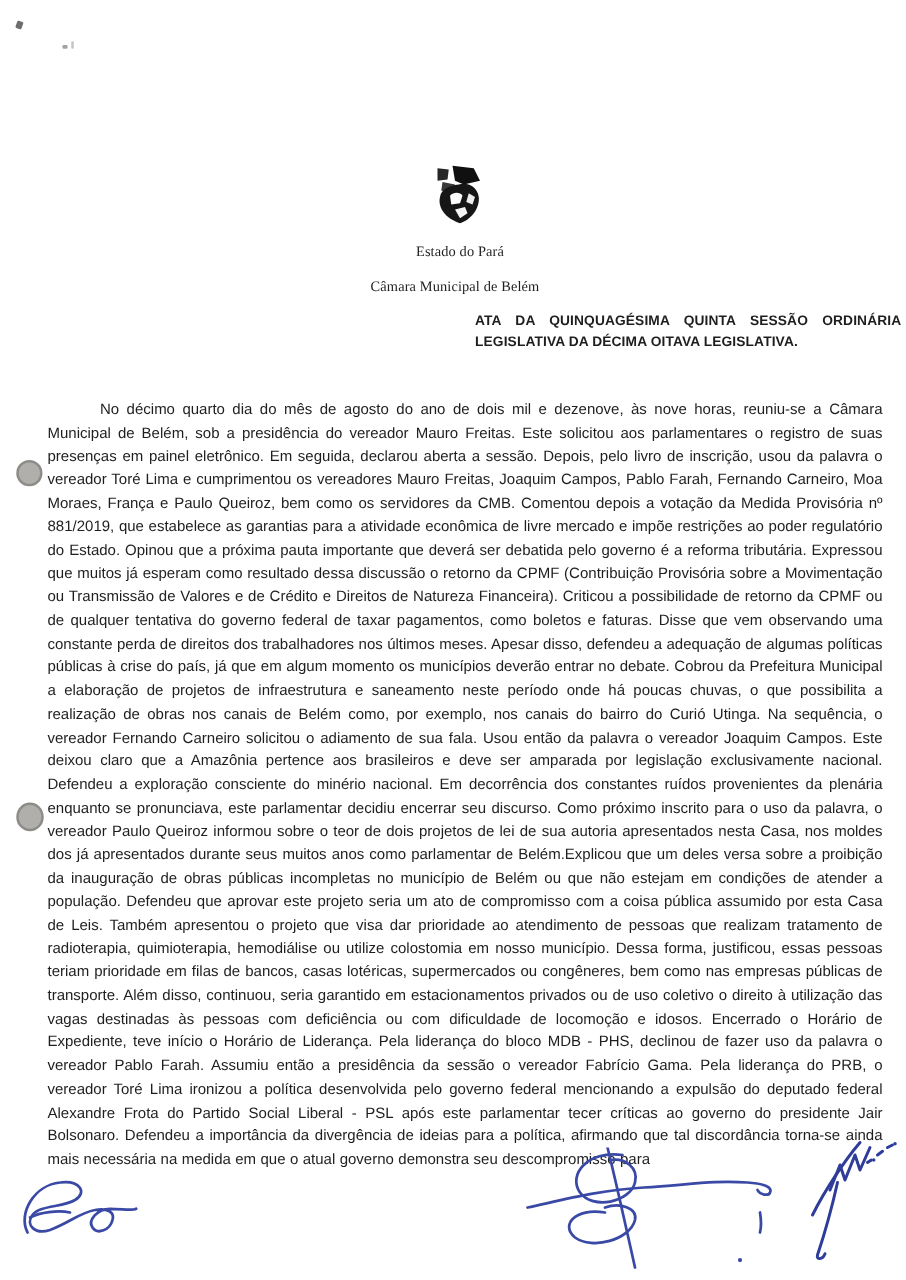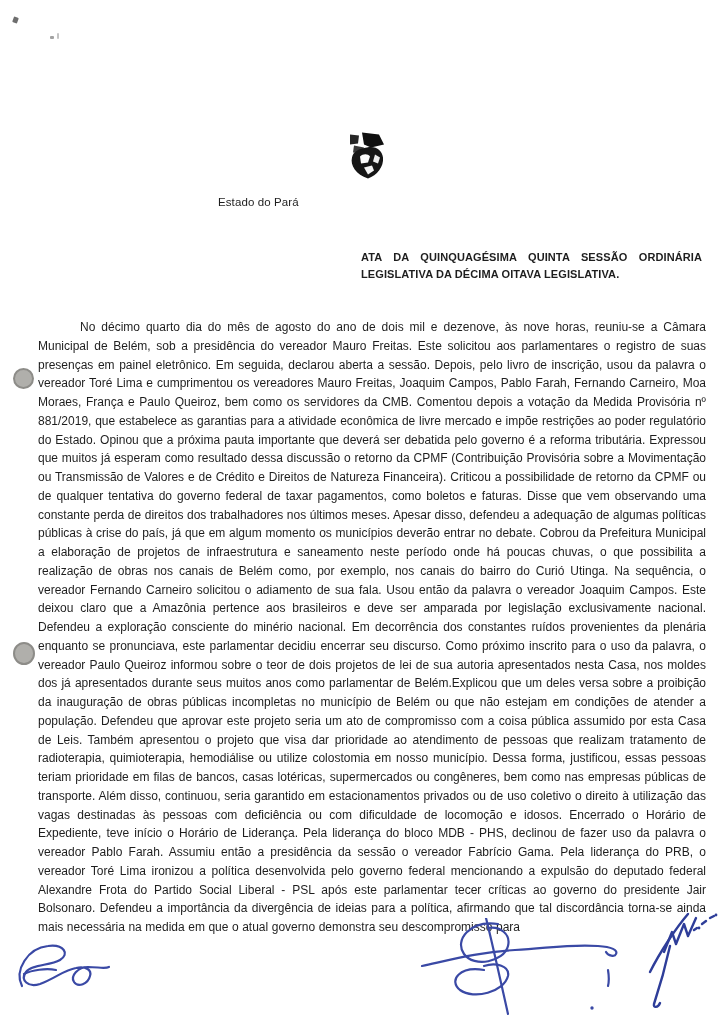--- a/index.html
+++ b/index.html
@@ -11,25 +11,25 @@
     background:var(--paper); overflow:hidden;
     font-family:"Liberation Sans","DejaVu Sans",sans-serif; color:var(--text);
   }
   
   .speck{position:absolute;background:#555;border-radius:1px;}
   .speck.s1{left:13px;top:17px;width:5px;height:6px;transform:rotate(20deg);opacity:.85;}
   .speck.s2{left:50px;top:36px;width:4px;height:3px;opacity:.55;}
   .speck.s3{left:57px;top:33px;width:2px;height:6px;opacity:.35;}
 
   .emblem{position:absolute;left:342px;top:131px;width:50px;height:53px;}
-  .hdr-line{position:absolute;width:300px;font-size:11.5px;letter-spacing:.1px;}
+  .hdr-line{position:absolute;width:300px;text-align:center;font-size:11.5px;letter-spacing:.1px;font-family:Liberation Serif, serif;}
   .hdr-state{left:218px;top:196px;}
   .hdr-inst{left:214px;top:224px;}
 
-  .title{position:absolute;left:361px;top:249px;width:341px;font-weight:bold;font-size:11px;line-height:17px;letter-spacing:.1px;}
+  .title{position:absolute;left:380px;top:249px;width:341px;font-weight:bold;font-size:11px;line-height:17px;letter-spacing:.1px;}
   .title .tline{text-align:justify;text-align-last:justify;white-space:normal;}
   .title .tline.last{text-align-last:left;}
 
   .body-text{
     position:absolute;left:38px;top:318px;width:668px;
     font-size:12px;line-height:18.75px;text-align:justify;text-indent:42px;
     letter-spacing:0px;word-spacing:.2px;color:var(--text);
   }
 
   .punch{position:absolute;border-radius:50%;background:var(--hole-punch);border:2px solid #8d8c88;box-sizing:border-box;}
@@ -58,20 +58,21 @@
     <path d="M8 3 l9 1 -1 8 -8 1 z" fill="#262626"></path>
     <path d="M20 1 l17 2 5 10 -13 3 -7 -3 z" fill="#101010"></path>
     <path d="M12 14 l10 2 -2 6 -9 -1 z" fill="#3a3a3a"></path>
     <path d="M25 16 c9 -2 15 3 16 10 1 9 -6 18 -15 21 C14 43 8 34 10 26 c1 -6 7 -9 15 -10 z" fill="#161616"></path>
     <path d="M18 25 c3 -3 8 -3 10 0 l-2 6 -7 1 z" fill="#fdfdfd"></path>
     <path d="M22 36 l8 -2 2 5 -6 4 z" fill="#f4f4f4"></path>
     <path d="M33 23 l5 3 -2 6 -5 -2 z" fill="#ededed"></path>
   </svg>
 
   <div class="hdr-line hdr-state">Estado do Pará</div>
+  <div class="hdr-line hdr-inst">Câmara Municipal de Belém</div>
 
   <div class="title">
     <div class="tline">ATA DA QUINQUAGÉSIMA QUINTA SESSÃO ORDINÁRIA</div>
     <div class="tline last">LEGISLATIVA DA DÉCIMA OITAVA LEGISLATIVA.</div>
   </div>
 
   <div class="body-text">No décimo quarto dia do mês de agosto do ano de dois mil e dezenove, às nove horas, reuniu-se a Câmara Municipal de Belém, sob a presidência do vereador Mauro Freitas. Este solicitou aos parlamentares o registro de suas presenças em painel eletrônico. Em seguida, declarou aberta a sessão. Depois, pelo livro de inscrição, usou da palavra o vereador Toré Lima e cumprimentou os vereadores Mauro Freitas, Joaquim Campos, Pablo Farah, Fernando Carneiro, Moa Moraes, França e Paulo Queiroz, bem como os servidores da CMB. Comentou depois a votação da Medida Provisória nº 881/2019, que estabelece as garantias para a atividade econômica de livre mercado e impõe restrições ao poder regulatório do Estado. Opinou que a próxima pauta importante que deverá ser debatida pelo governo é a reforma tributária. Expressou que muitos já esperam como resultado dessa discussão o retorno da CPMF (Contribuição Provisória sobre a Movimentação ou Transmissão de Valores e de Crédito e Direitos de Natureza Financeira). Criticou a possibilidade de retorno da CPMF ou de qualquer tentativa do governo federal de taxar pagamentos, como boletos e faturas. Disse que vem observando uma constante perda de direitos dos trabalhadores nos últimos meses. Apesar disso, defendeu a adequação de algumas políticas públicas à crise do país, já que em algum momento os municípios deverão entrar no debate. Cobrou da Prefeitura Municipal a elaboração de projetos de infraestrutura e saneamento neste período onde há poucas chuvas, o que possibilita a realização de obras nos canais de Belém como, por exemplo, nos canais do bairro do Curió Utinga. Na sequência, o vereador Fernando Carneiro solicitou o adiamento de sua fala. Usou então da palavra o vereador Joaquim Campos. Este deixou claro que a Amazônia pertence aos brasileiros e deve ser amparada por legislação exclusivamente nacional. Defendeu a exploração consciente do minério nacional. Em decorrência dos constantes ruídos provenientes da plenária enquanto se pronunciava, este parlamentar decidiu encerrar seu discurso. Como próximo inscrito para o uso da palavra, o vereador Paulo Queiroz informou sobre o teor de dois projetos de lei de sua autoria apresentados nesta Casa, nos moldes dos já apresentados durante seus muitos anos como parlamentar de Belém.Explicou que um deles versa sobre a proibição da inauguração de obras públicas incompletas no município de Belém ou que não estejam em condições de atender a população. Defendeu que aprovar este projeto seria um ato de compromisso com a coisa pública assumido por esta Casa de Leis. Também apresentou o projeto que visa dar prioridade ao atendimento de pessoas que realizam tratamento de radioterapia, quimioterapia, hemodiálise ou utilize colostomia em nosso município. Dessa forma, justificou, essas pessoas teriam prioridade em filas de bancos, casas lotéricas, supermercados ou congêneres, bem como nas empresas públicas de transporte. Além disso, continuou, seria garantido em estacionamentos privados ou de uso coletivo o direito à utilização das vagas destinadas às pessoas com deficiência ou com dificuldade de locomoção e idosos. Encerrado o Horário de Expediente, teve início o Horário de Liderança. Pela liderança do bloco MDB - PHS, declinou de fazer uso da palavra o vereador Pablo Farah. Assumiu então a presidência da sessão o vereador Fabrício Gama. Pela liderança do PRB, o vereador Toré Lima ironizou a política desenvolvida pelo governo federal mencionando a expulsão do deputado federal Alexandre Frota do Partido Social Liberal - PSL após este parlamentar tecer críticas ao governo do presidente Jair Bolsonaro. Defendeu a importância da divergência de ideias para a política, afirmando que tal discordância torna-se ainda mais necessária na medida em que o atual governo demonstra seu descompromisso para</div>
 
   <div class="punch p1"></div>
   <div class="punch p2"></div>

